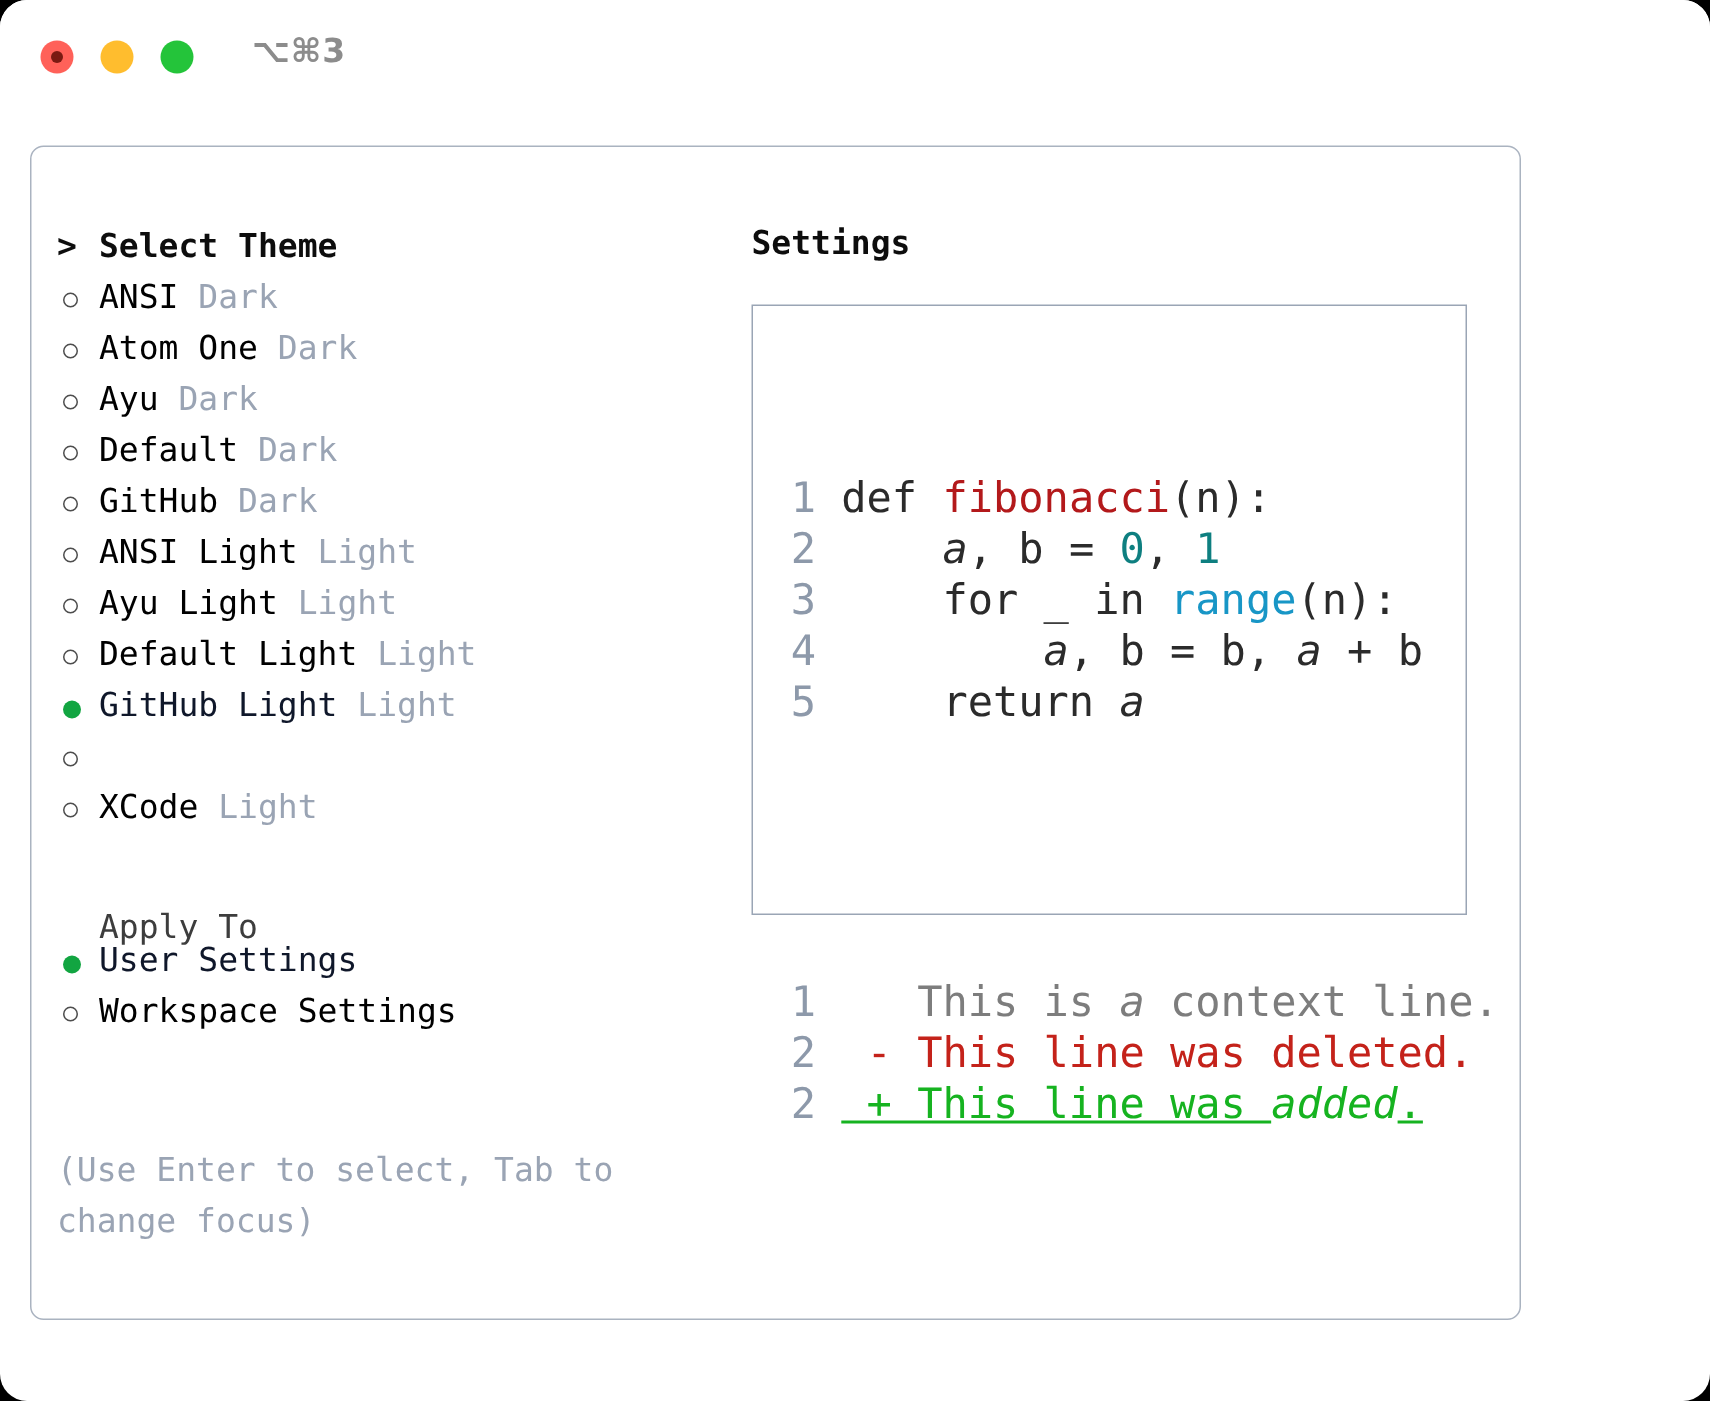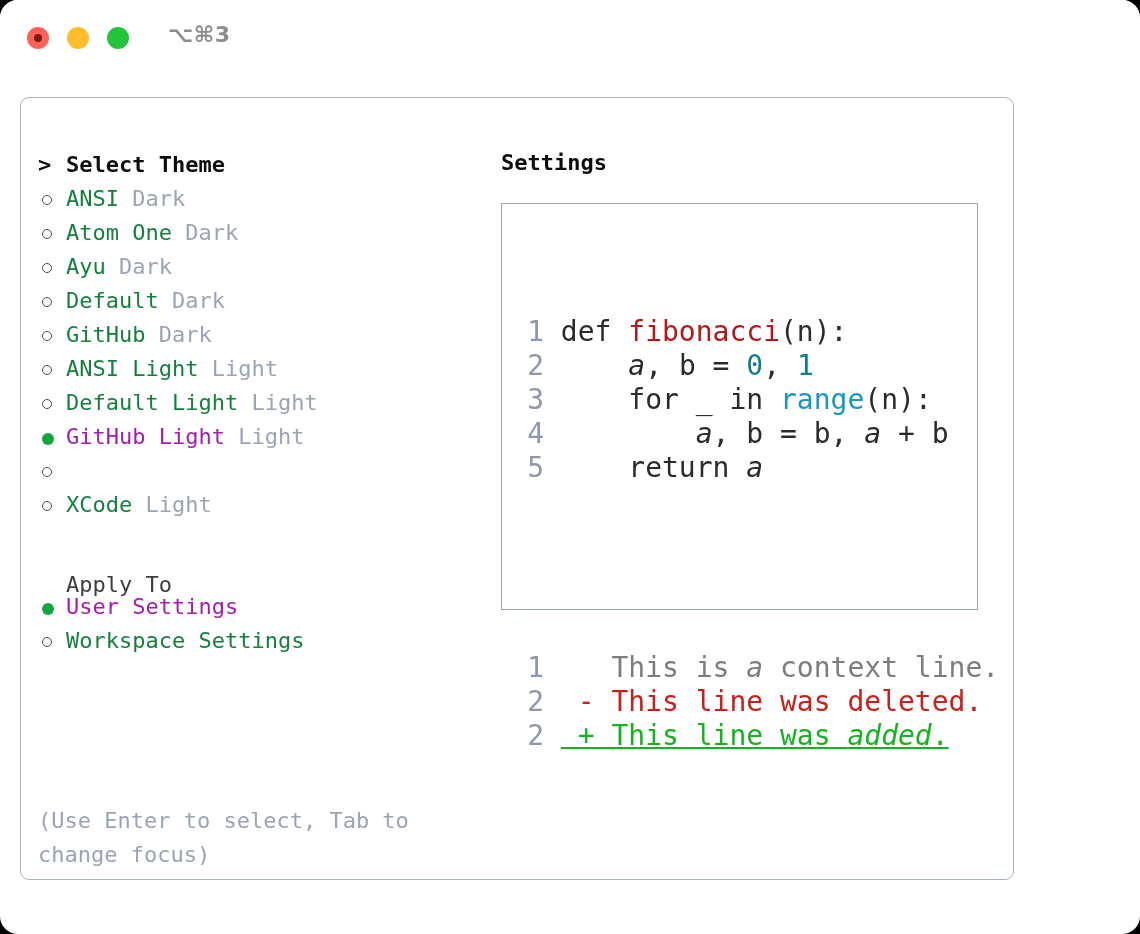--- a/index.html
+++ b/index.html
@@ -109,34 +109,34 @@
   }
   .dot-hollow {
     position: absolute;
     left: 4px; top: 13px;
     width: 10px; height: 10px;
     border-radius: 50%;
     border: 1.6px solid #4d4d4d;
     background: transparent;
   }
 
-  .label-normal   { color: #15803d; }
-  .label-selected { color: #a21caf; }
+  .label-normal   { color: #000000; }
+  .label-selected { color: #0f172a; }
   .suffix         { color: #9aa4b4; text-align: center; }
 
   .section-title {
     color: #3d3d3d;
     margin-top: 12px;
   }
 
   #spacer-apply { height: 34px; }
 
   #hint {
     position: absolute;
-    left: 17px; top: 706px;
+    left: 17px; top: 666px;
     width: 420px;
     font-size: 22px;
     line-height: 34px;
     color: #9aa4b4;
   }
 
   
   #right-col {
     position: absolute;
     left: 480px; top: 50px;
@@ -176,21 +176,21 @@
   .tok-fn    { color: #b3191b; }
   .tok-punct { color: #2b2b2b; }
   .tok-var   { color: #2b2b2b; font-style: italic; }
   .tok-num   { color: #0e7f80; }
   .tok-kw    { color: #2b2b2b; }
   .tok-builtin { color: #1896c6; }
 
   .diff-ctx { color: #7d7d7d; }
   .diff-del { color: #c4221a; }
   .diff-add { color: #16b320; text-decoration: underline; }
-  .diff-add-i { color: #16b320; font-style: italic; text-decoration: underline; }
+  .diff-add-i { color: #16b320; font-style: italic; }
   .diff-ctx-i { color: #7d7d7d; font-style: italic; }
 
   .gap { height: 30px; }
 </style>
 </head>
 <body>
 
 <div id="window">
 
   <div id="titlebar">
@@ -227,20 +227,24 @@
             <span class="dot-hollow"></span>
             <span class="rowtext"><span class="label-normal">Default</span><span class="suffix"> Dark</span></span>
           </div>
           <div class="row">
             <span class="dot-hollow"></span>
             <span class="rowtext"><span class="label-normal">GitHub</span><span class="suffix"> Dark</span></span>
           </div>
           <div class="row">
             <span class="dot-hollow"></span>
             <span class="rowtext"><span class="label-normal">ANSI Light</span><span class="suffix"> Light</span></span>
+          </div>
+          <div class="row">
+            <span class="dot-hollow"></span>
+            <span class="rowtext"><span class="label-normal">Ayu Light</span><span class="suffix"> Light</span></span>
           </div>
           <div class="row">
             <span class="dot-hollow"></span>
             <span class="rowtext"><span class="label-normal">Default Light</span><span class="suffix"> Light</span></span>
           </div>
           <div class="row">
             <span class="dot-filled"></span>
             <span class="rowtext"><span class="label-selected">GitHub Light</span><span class="suffix"> Light</span></span>
           </div>
           <div class="row">

